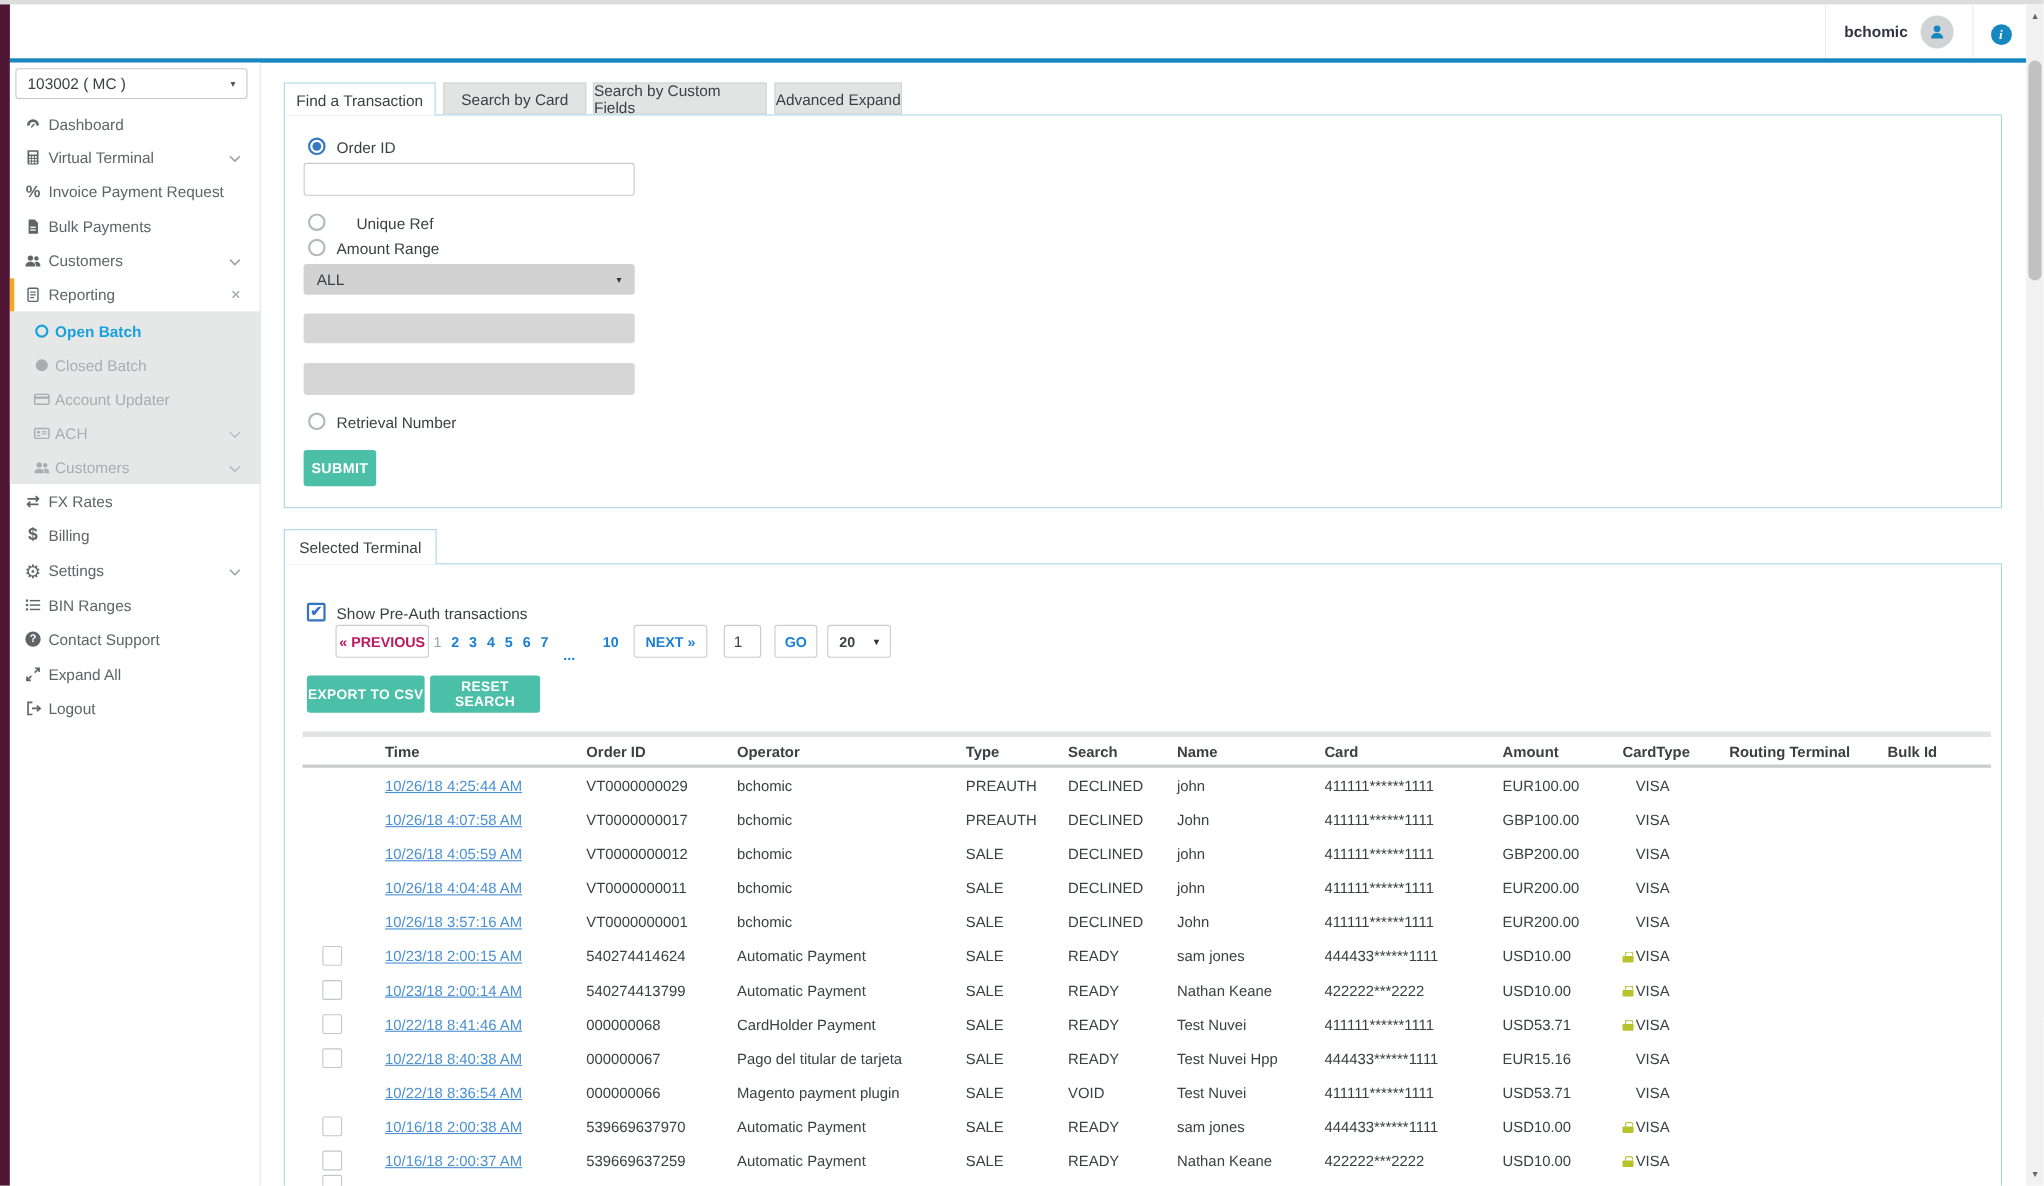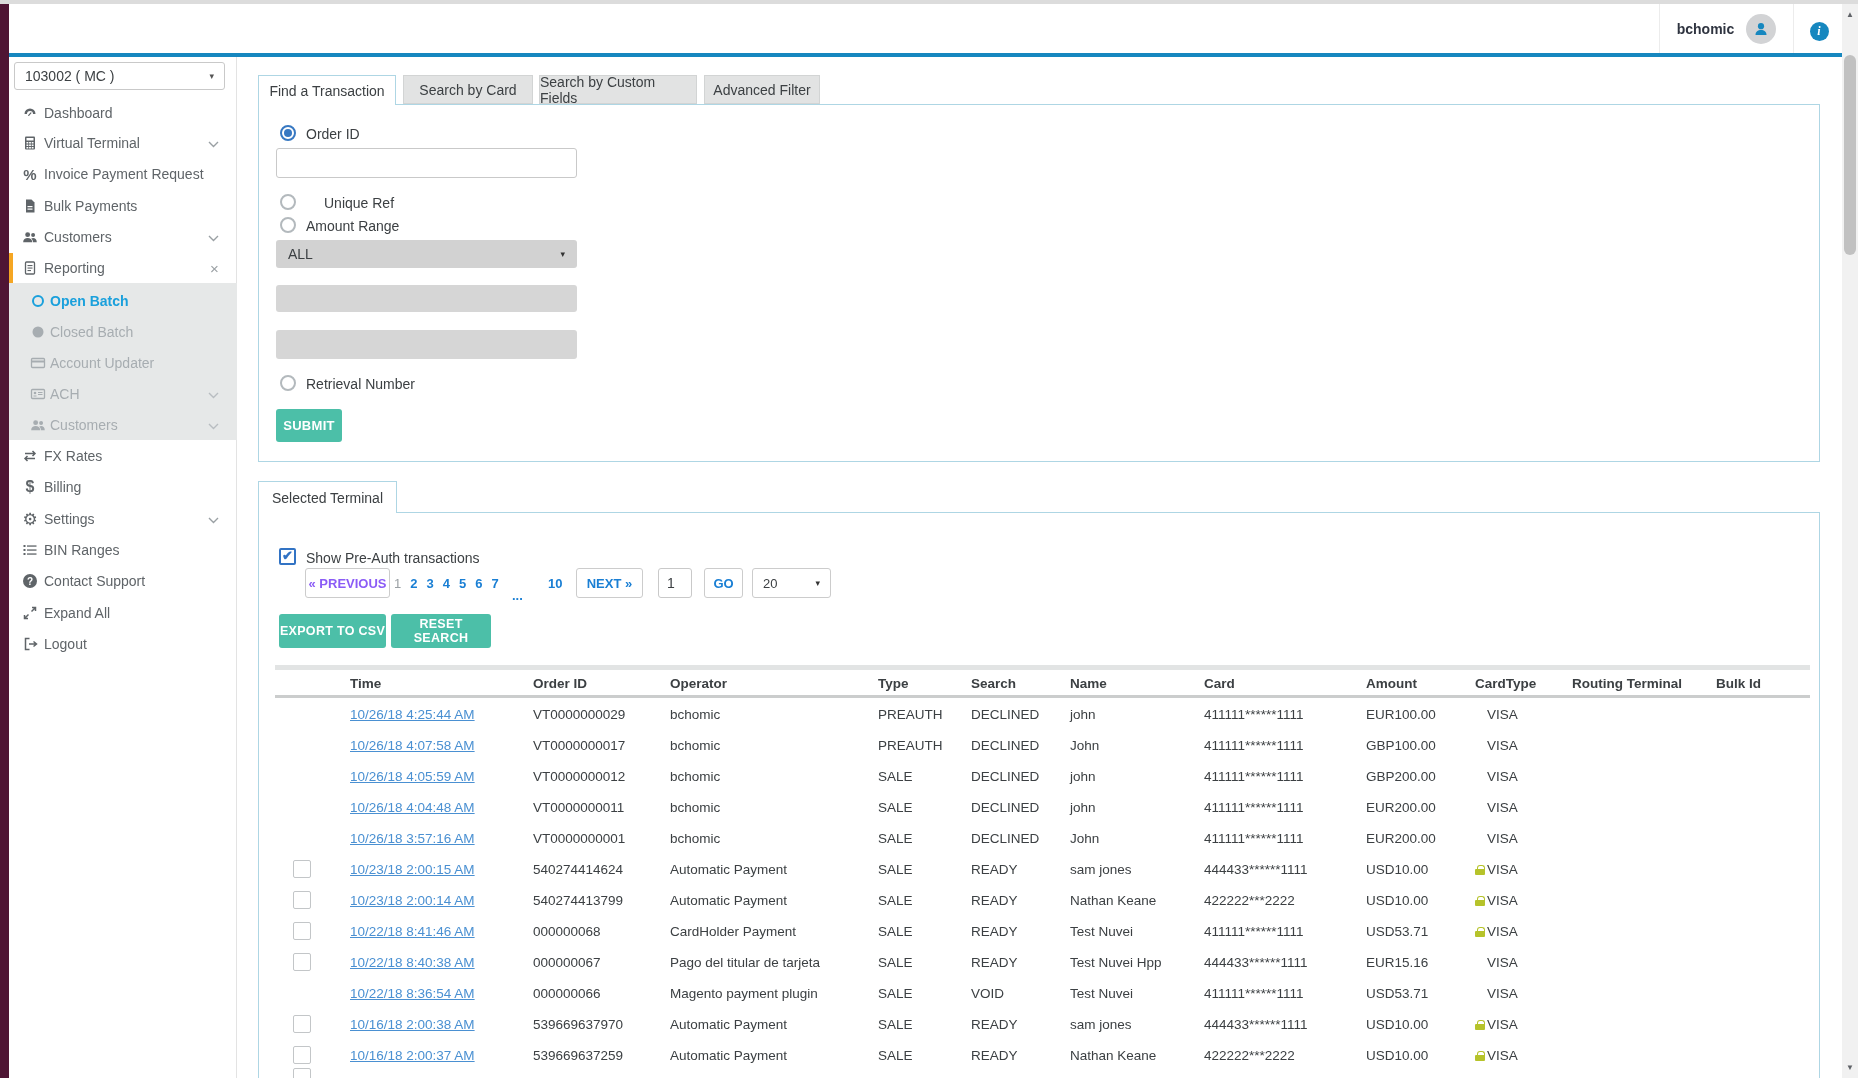--- a/index.html
+++ b/index.html
@@ -63,21 +63,21 @@
   .text-input { position:absolute; border:1px solid #c9c9c9; border-radius:3px; background:#fff; font-size:14px; color:#3c4043; padding:0 8px; font-family:"Liberation Sans", sans-serif; }
   .gray-field { position:absolute; background:#d6d6d6; border-radius:3px; }
   .gray-select { position:absolute; background:#d2d2d2; border-radius:3px; display:flex; align-items:center; padding:0 12px; font-size:14px; color:#3c4043; cursor:pointer; }
   .gray-select .caret { margin-left:auto; font-size:9px; color:#333; }
   .teal-btn { position:absolute; background:#4cbfa8; color:#fff; font-weight:bold; border:none; border-radius:3px; font-size:13px; display:flex; align-items:center; justify-content:center; cursor:pointer; letter-spacing:.3px; font-family:"Liberation Sans", sans-serif; }
 
   
   .checkbox { position:absolute; width:17px; height:17px; border:2px solid #3273c4; border-radius:2px; background:#fff; display:flex; align-items:center; justify-content:center; cursor:pointer; }
   .checkbox .mark { color:#3273c4; font-size:13px; font-weight:bold; line-height:1; margin-top:-2px; }
   .pg-btn { position:absolute; height:30px; border:1px solid #ccc; border-radius:3px; background:#fff; display:flex; align-items:center; justify-content:center; font-size:13px; font-weight:bold; cursor:pointer; font-family:"Liberation Sans", sans-serif; }
-  .pg-prev { color:#8b5cf6; }
+  .pg-prev { color:#be185d; }
   .pg-blue { color:#1a7fd4; }
   #page-links { position:absolute; left:394px; top:568px; height:30px; display:flex; align-items:center; gap:9px; font-size:13px; }
   #page-links .pg-cur { color:#9aa0a4; }
   #page-links .pg-link { color:#1a7fd4; font-weight:bold; cursor:pointer; }
 
   
   #tbl-topbar { left:275px; top:665px; width:1535px; height:5px; background:#e2e4e4; }
   #tbl-header { left:275px; top:671px; width:1535px; height:24px; display:flex; align-items:center; font-size:13.5px; font-weight:bold; color:#3c4043; }
   #tbl-underline { left:275px; top:695px; width:1535px; height:3px; background:#cbcdcd; }
   #tbl-rows { left:275px; top:699px; width:1535px; display:flex; flex-direction:column; }
@@ -329,21 +329,21 @@
   <div class="tab active" style="left:258px; top:75px; width:138px; height:30px;">
       <span>Find a Transaction</span>
     </div>
   <div class="tab inactive" style="left:403px; top:75px; width:130px;">
       <span>Search by Card</span>
     </div>
   <div class="tab inactive" style="left:539px; top:75px; width:158px;">
       <span>Search by Custom Fields</span>
     </div>
   <div class="tab inactive" style="left:704px; top:75px; width:116px;">
-      <span>Advanced Filter</span>
+      <span>Advanced Expand</span>
     </div>
 
   <div class="panel" style="left:258px; top:104px; width:1562px; height:358px;"></div>
 
   <div class="radio checked abs" style="left:280px; top:125px;"></div>
   <div class="form-label abs" style="left:306px; top:126px;">Order ID</div>
   <input class="text-input" style="left: 276px; top: 148px; width: 301px; height: 30px;" value="">
 
   <div class="radio abs" style="left:280px; top:194px;"></div>
   <div class="form-label abs" style="left:324px; top:195px;">Unique Ref</div>
@@ -389,21 +389,21 @@
         <span class="pg-link">5</span>
         <span class="pg-link">6</span>
         <span class="pg-link">7</span>
       </span>
   </div>
   <div class="abs" style="left:512px; top:588px; font-size:13px; color:#1a7fd4; font-weight:bold;">...</div>
   <div class="abs pg-link" style="left:548px; top:576px; font-size:13px; color:#1a7fd4; font-weight:bold; cursor:pointer;">10</div>
   <div class="pg-btn pg-blue" style="left:576px; top:568px; width:67px;">NEXT »</div>
   <input class="text-input" style="left: 658px; top: 568px; width: 34px; height: 30px; text-align: left;" value="1">
   <div class="pg-btn pg-blue" style="left:704px; top:568px; width:39px;">GO</div>
-  <div class="pg-btn" style="left:752px; top:568px; width:79px; justify-content:flex-start; padding:0 10px; font-weight:normal; color:#3c4043;">
+  <div class="pg-btn" style="left:752px; top:568px; width:58px; justify-content:flex-start; padding:0 10px; font-weight:bold; color:#3c4043;">
     <span>20</span>
     <span style="margin-left:auto; font-size:9px; color:#333;">▾</span>
   </div>
 
   <button class="teal-btn" style="left:279px; top:614px; width:107px; height:34px; font-size:12.5px;">EXPORT TO CSV</button>
   <button class="teal-btn" style="left:391px; top:614px; width:100px; height:34px; font-size:12.5px;">RESET SEARCH</button>
 
   <div id="tbl-topbar" class="abs"></div>
   <div id="tbl-header" class="abs">
     <div class="c-check"></div>

